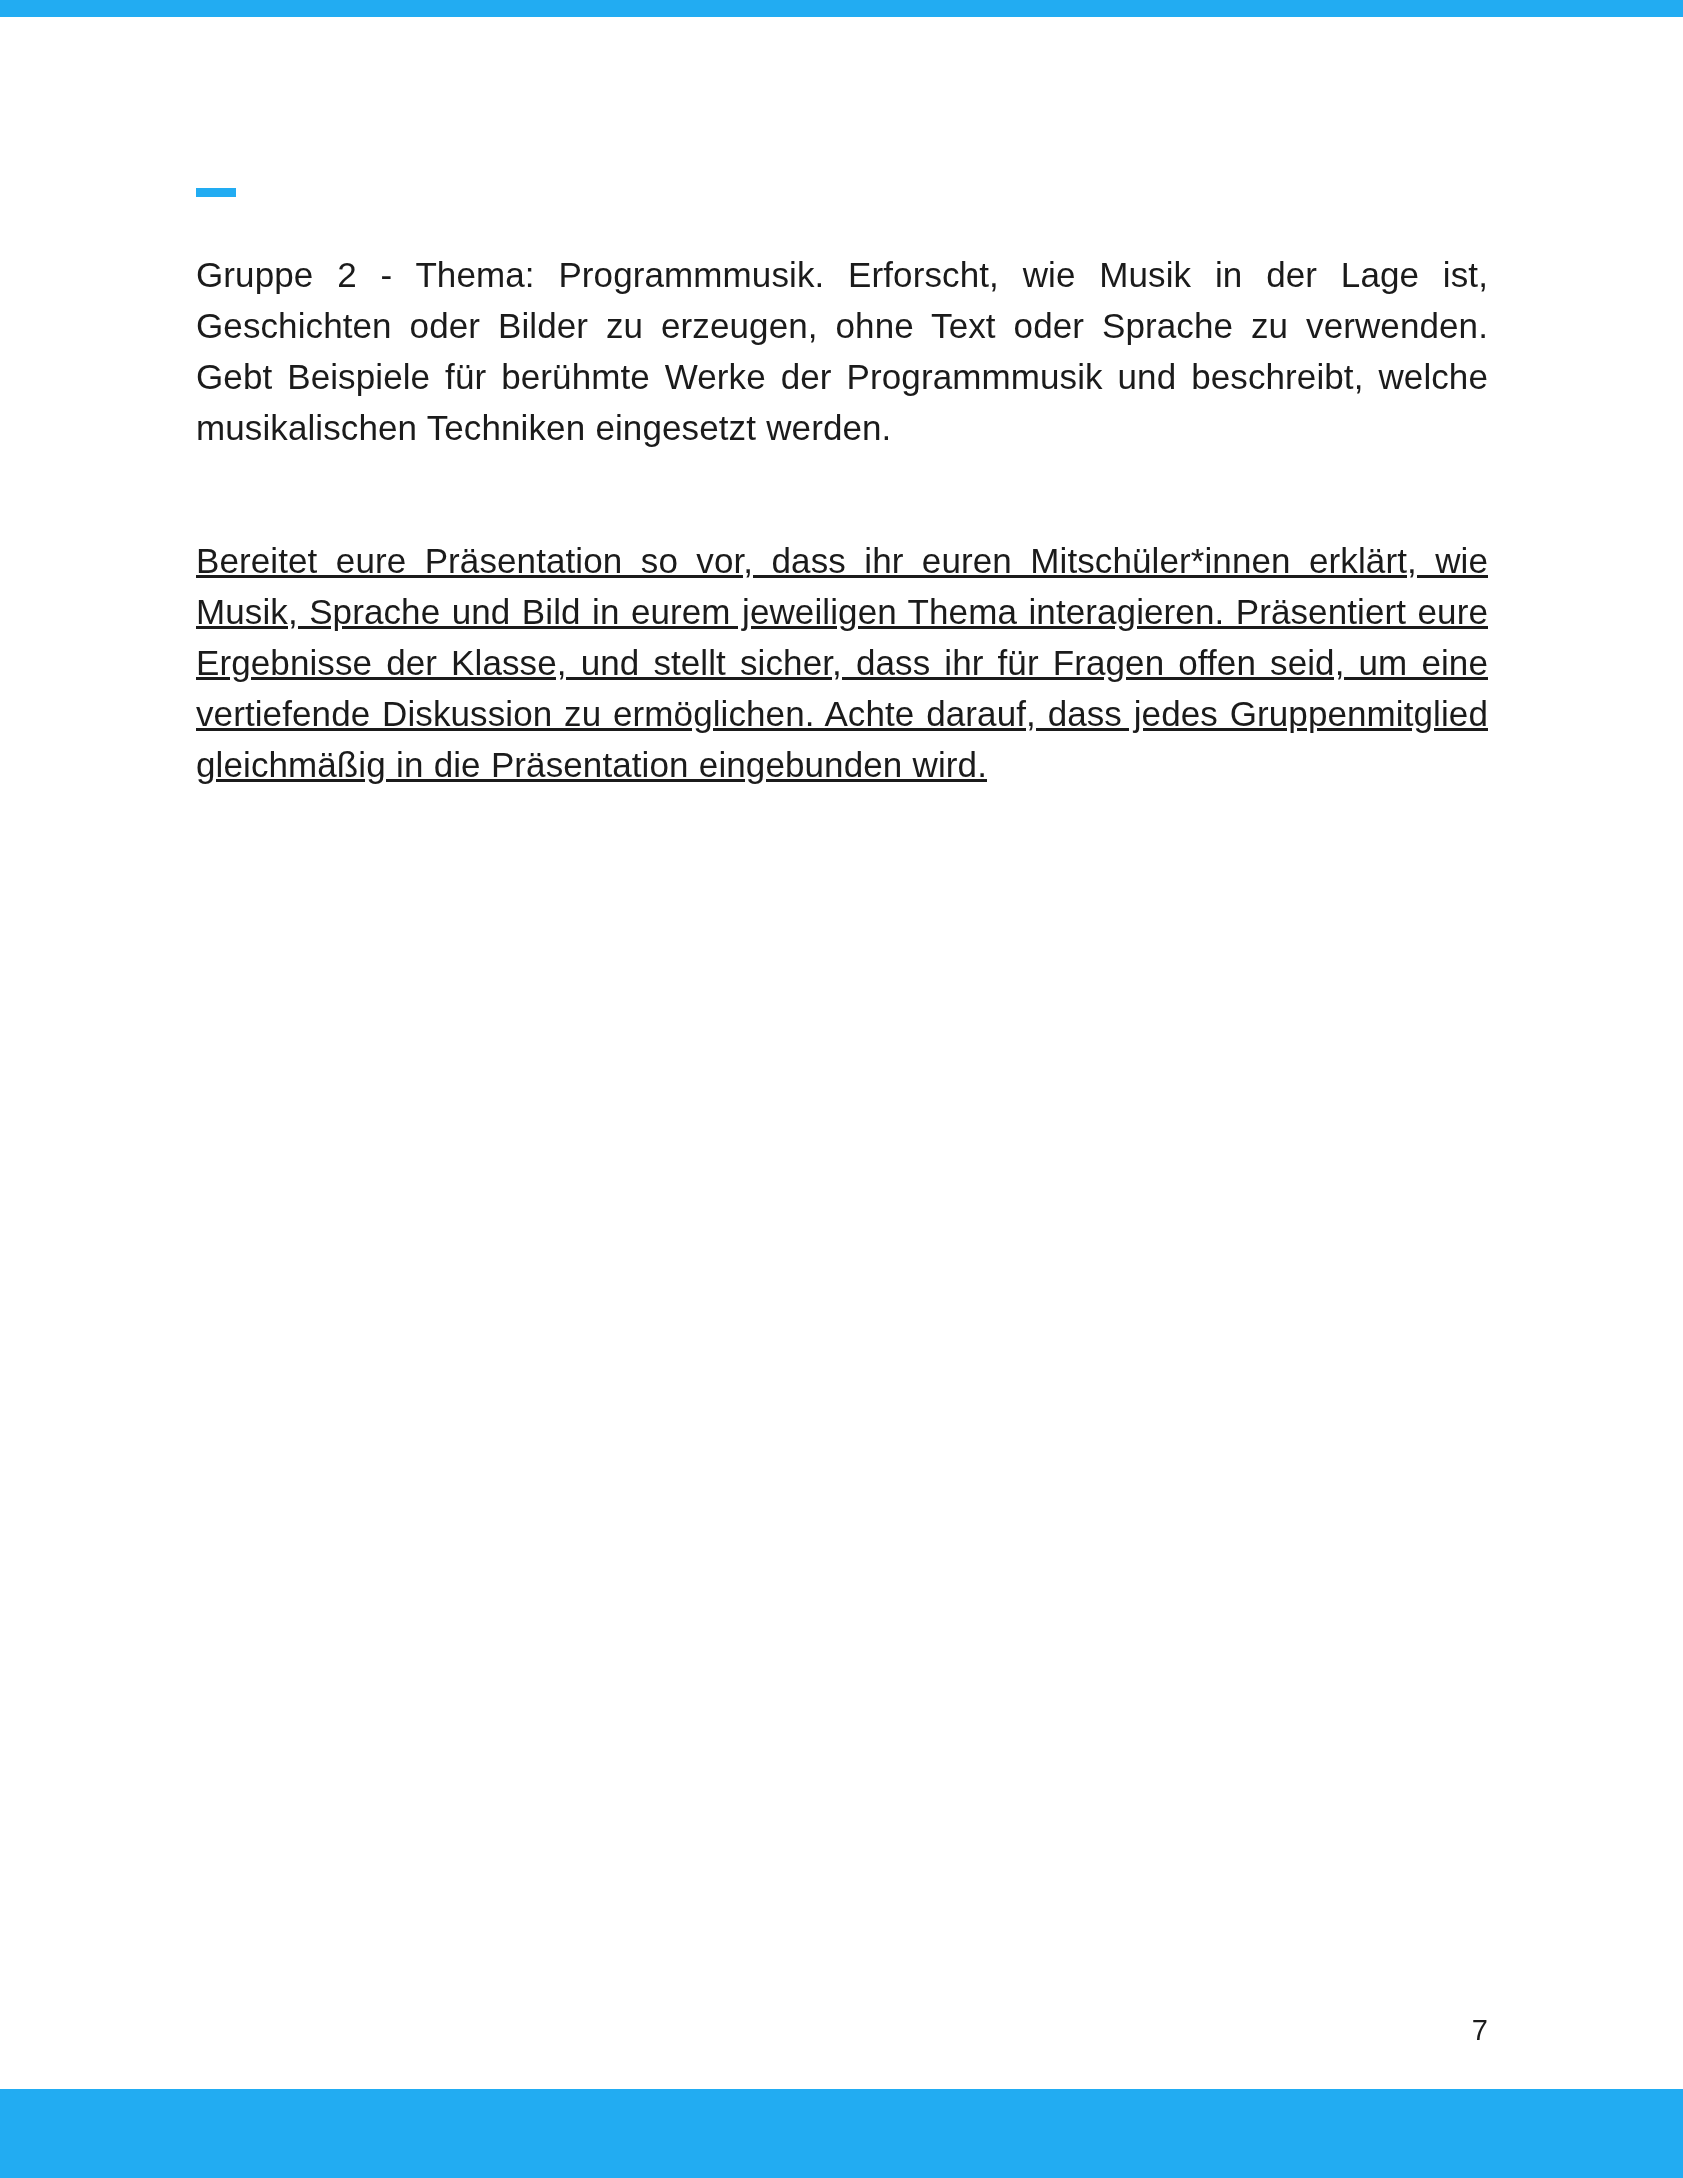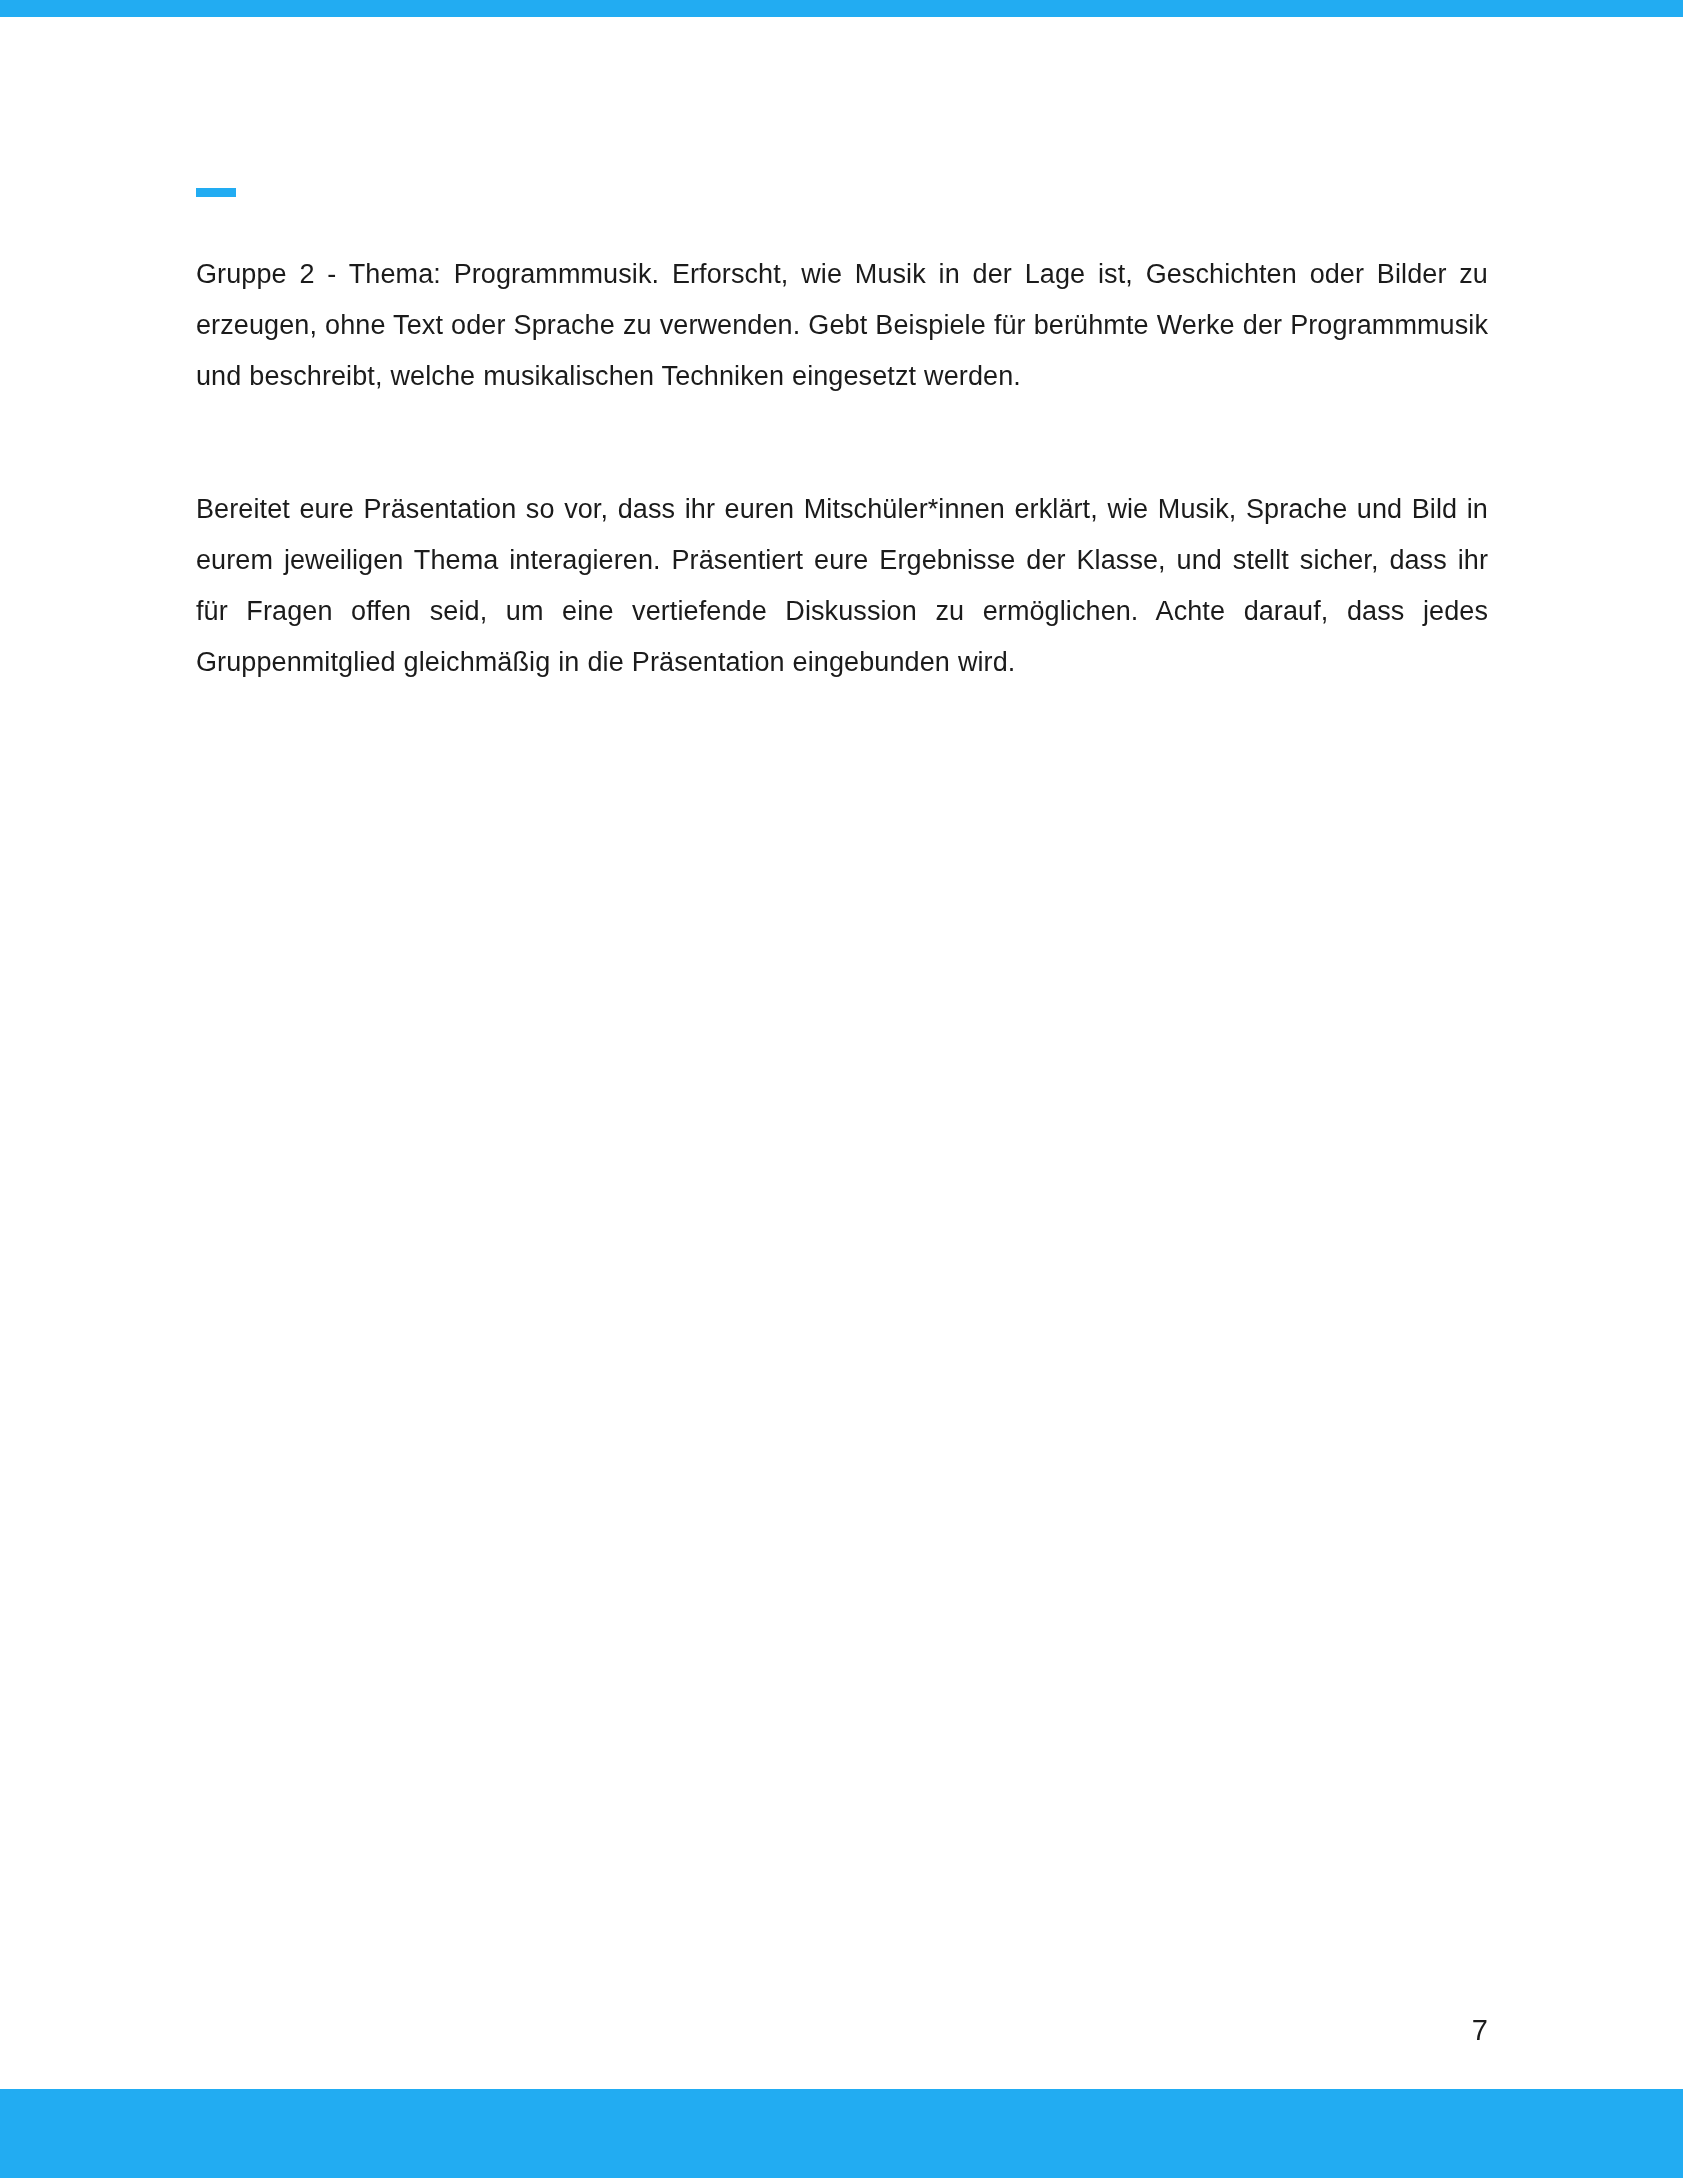--- a/index.html
+++ b/index.html
@@ -53,32 +53,33 @@
 
   
   .content {
     position: absolute;
     left: 196px;
     top: 249px;
     width: 1292px;
   }
 
   .para {
-    font-size: 27px;
+    font-size: 35px;
     line-height: 51px;
     color: #1b1b1b;
     text-align: justify;
     text-justify: inter-word;
     margin: 0 0 82px 0;
     letter-spacing: 0.1px;
     word-spacing: 0.4px;
     hyphens: none;
   }
   .para:last-child {
     margin-bottom: 0;
+    text-decoration: underline;
   }
 
   
   .page-number {
     position: absolute;
     left: 0;
     top: 2010px;
     width: 1488px;
     text-align: right;
     font-size: 29px;

